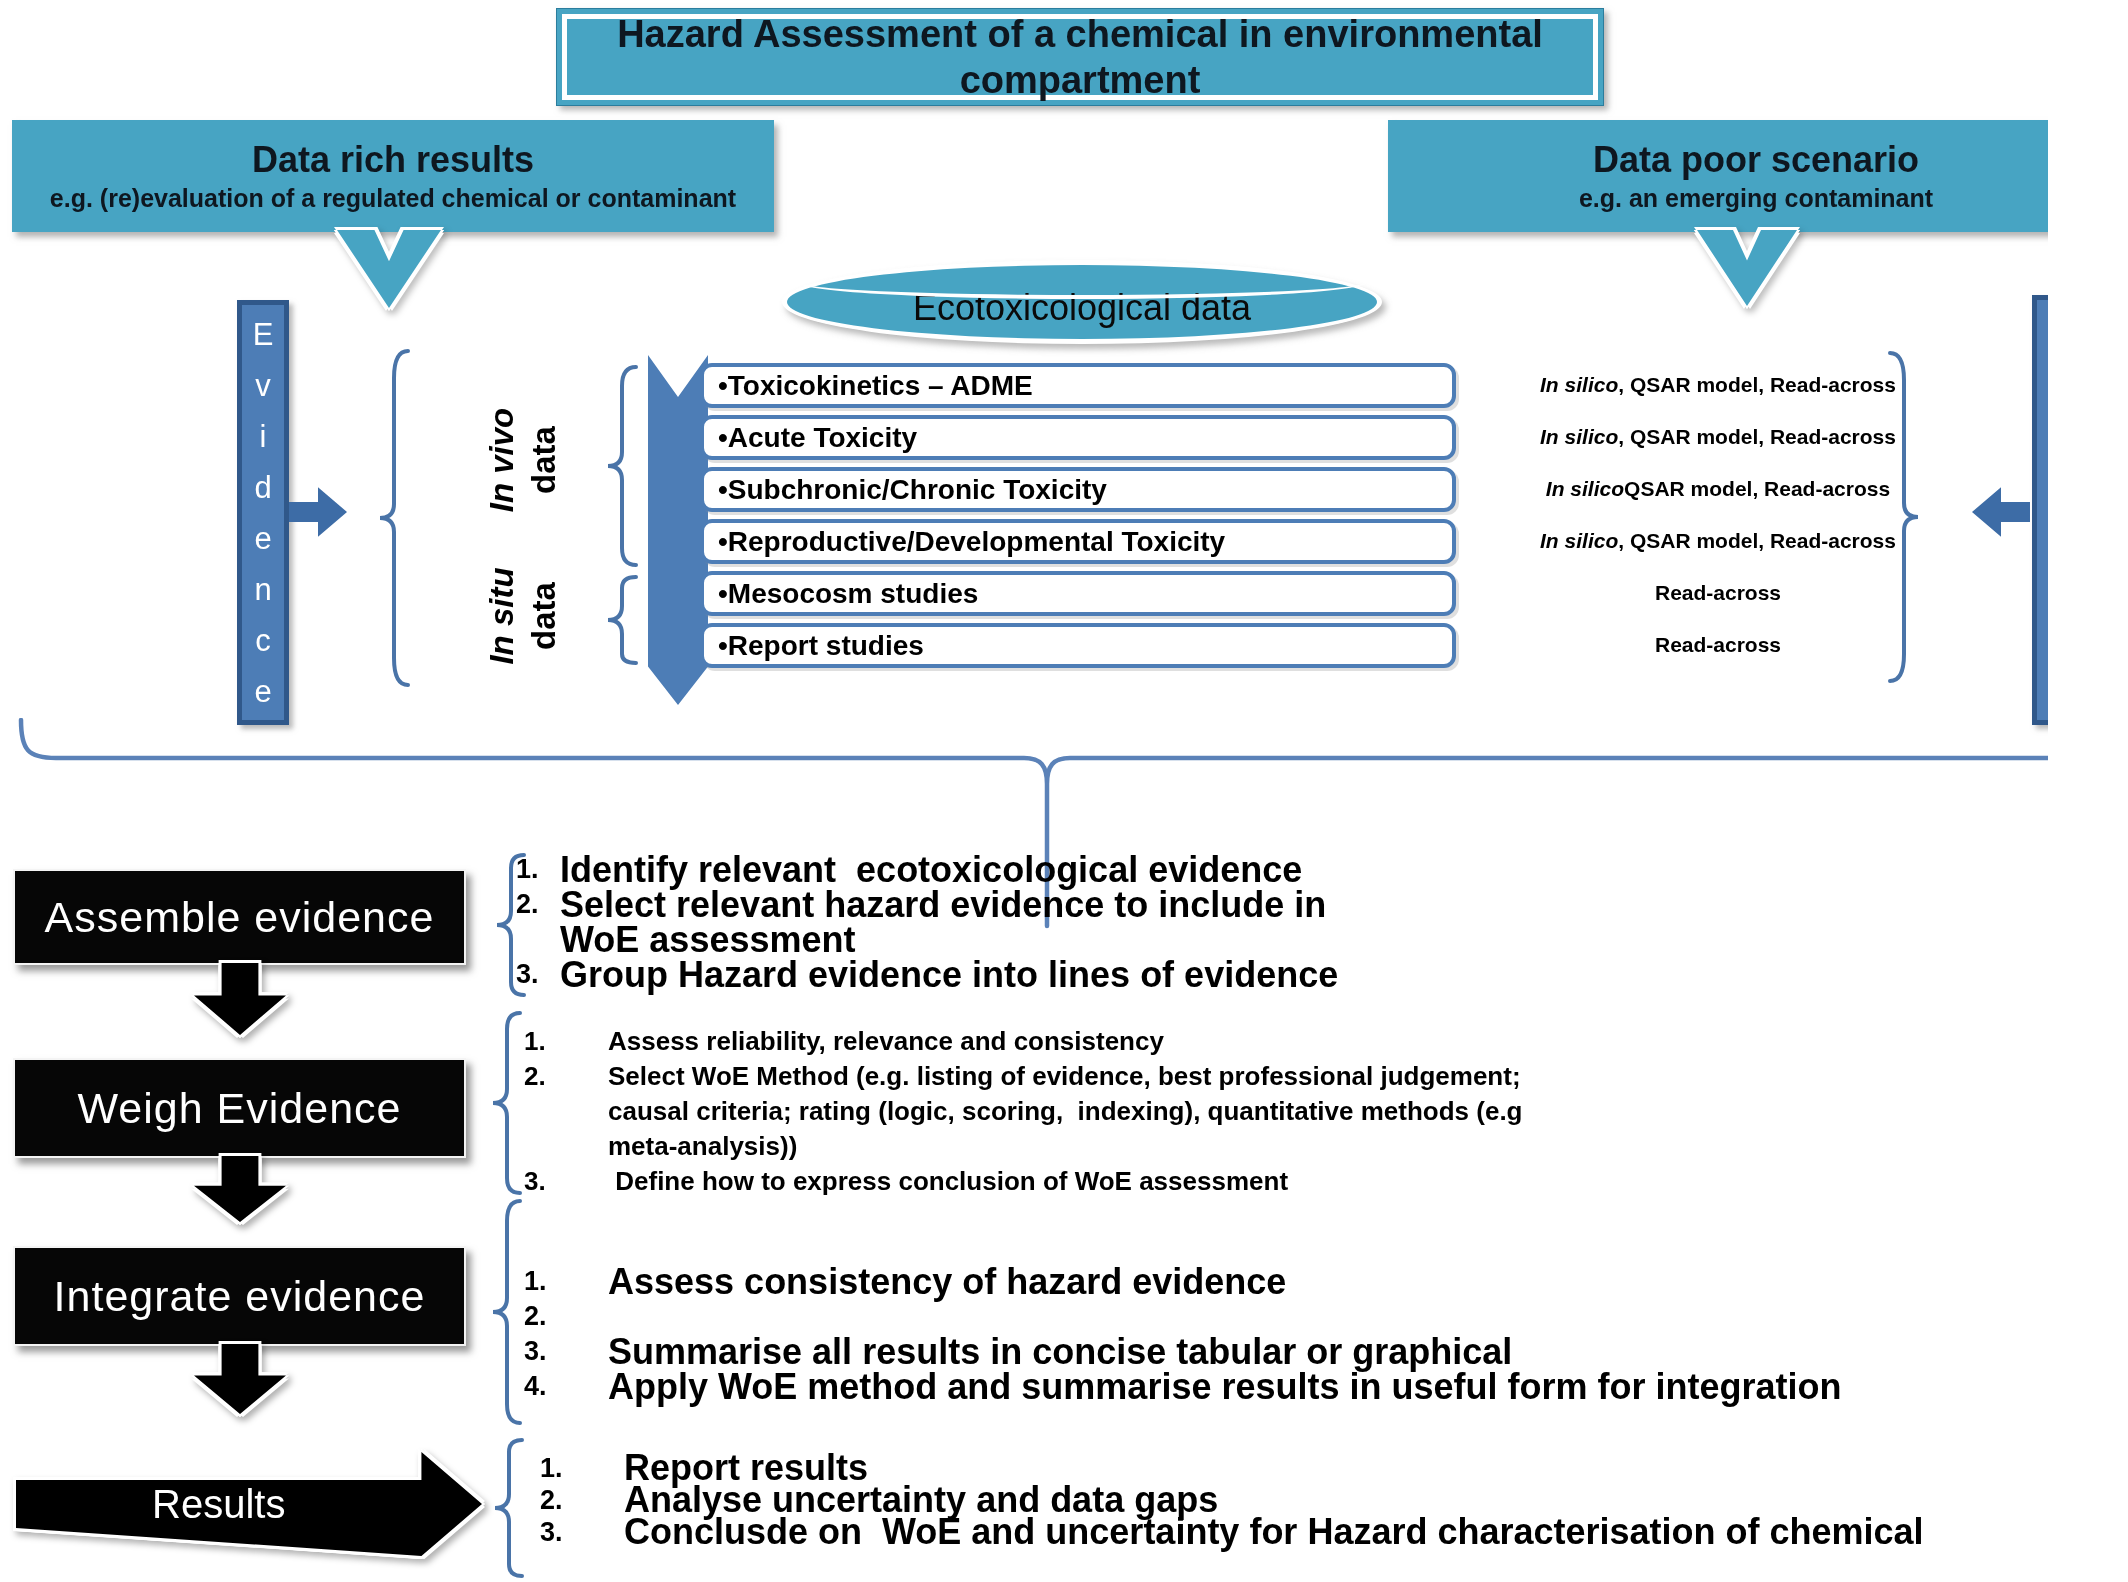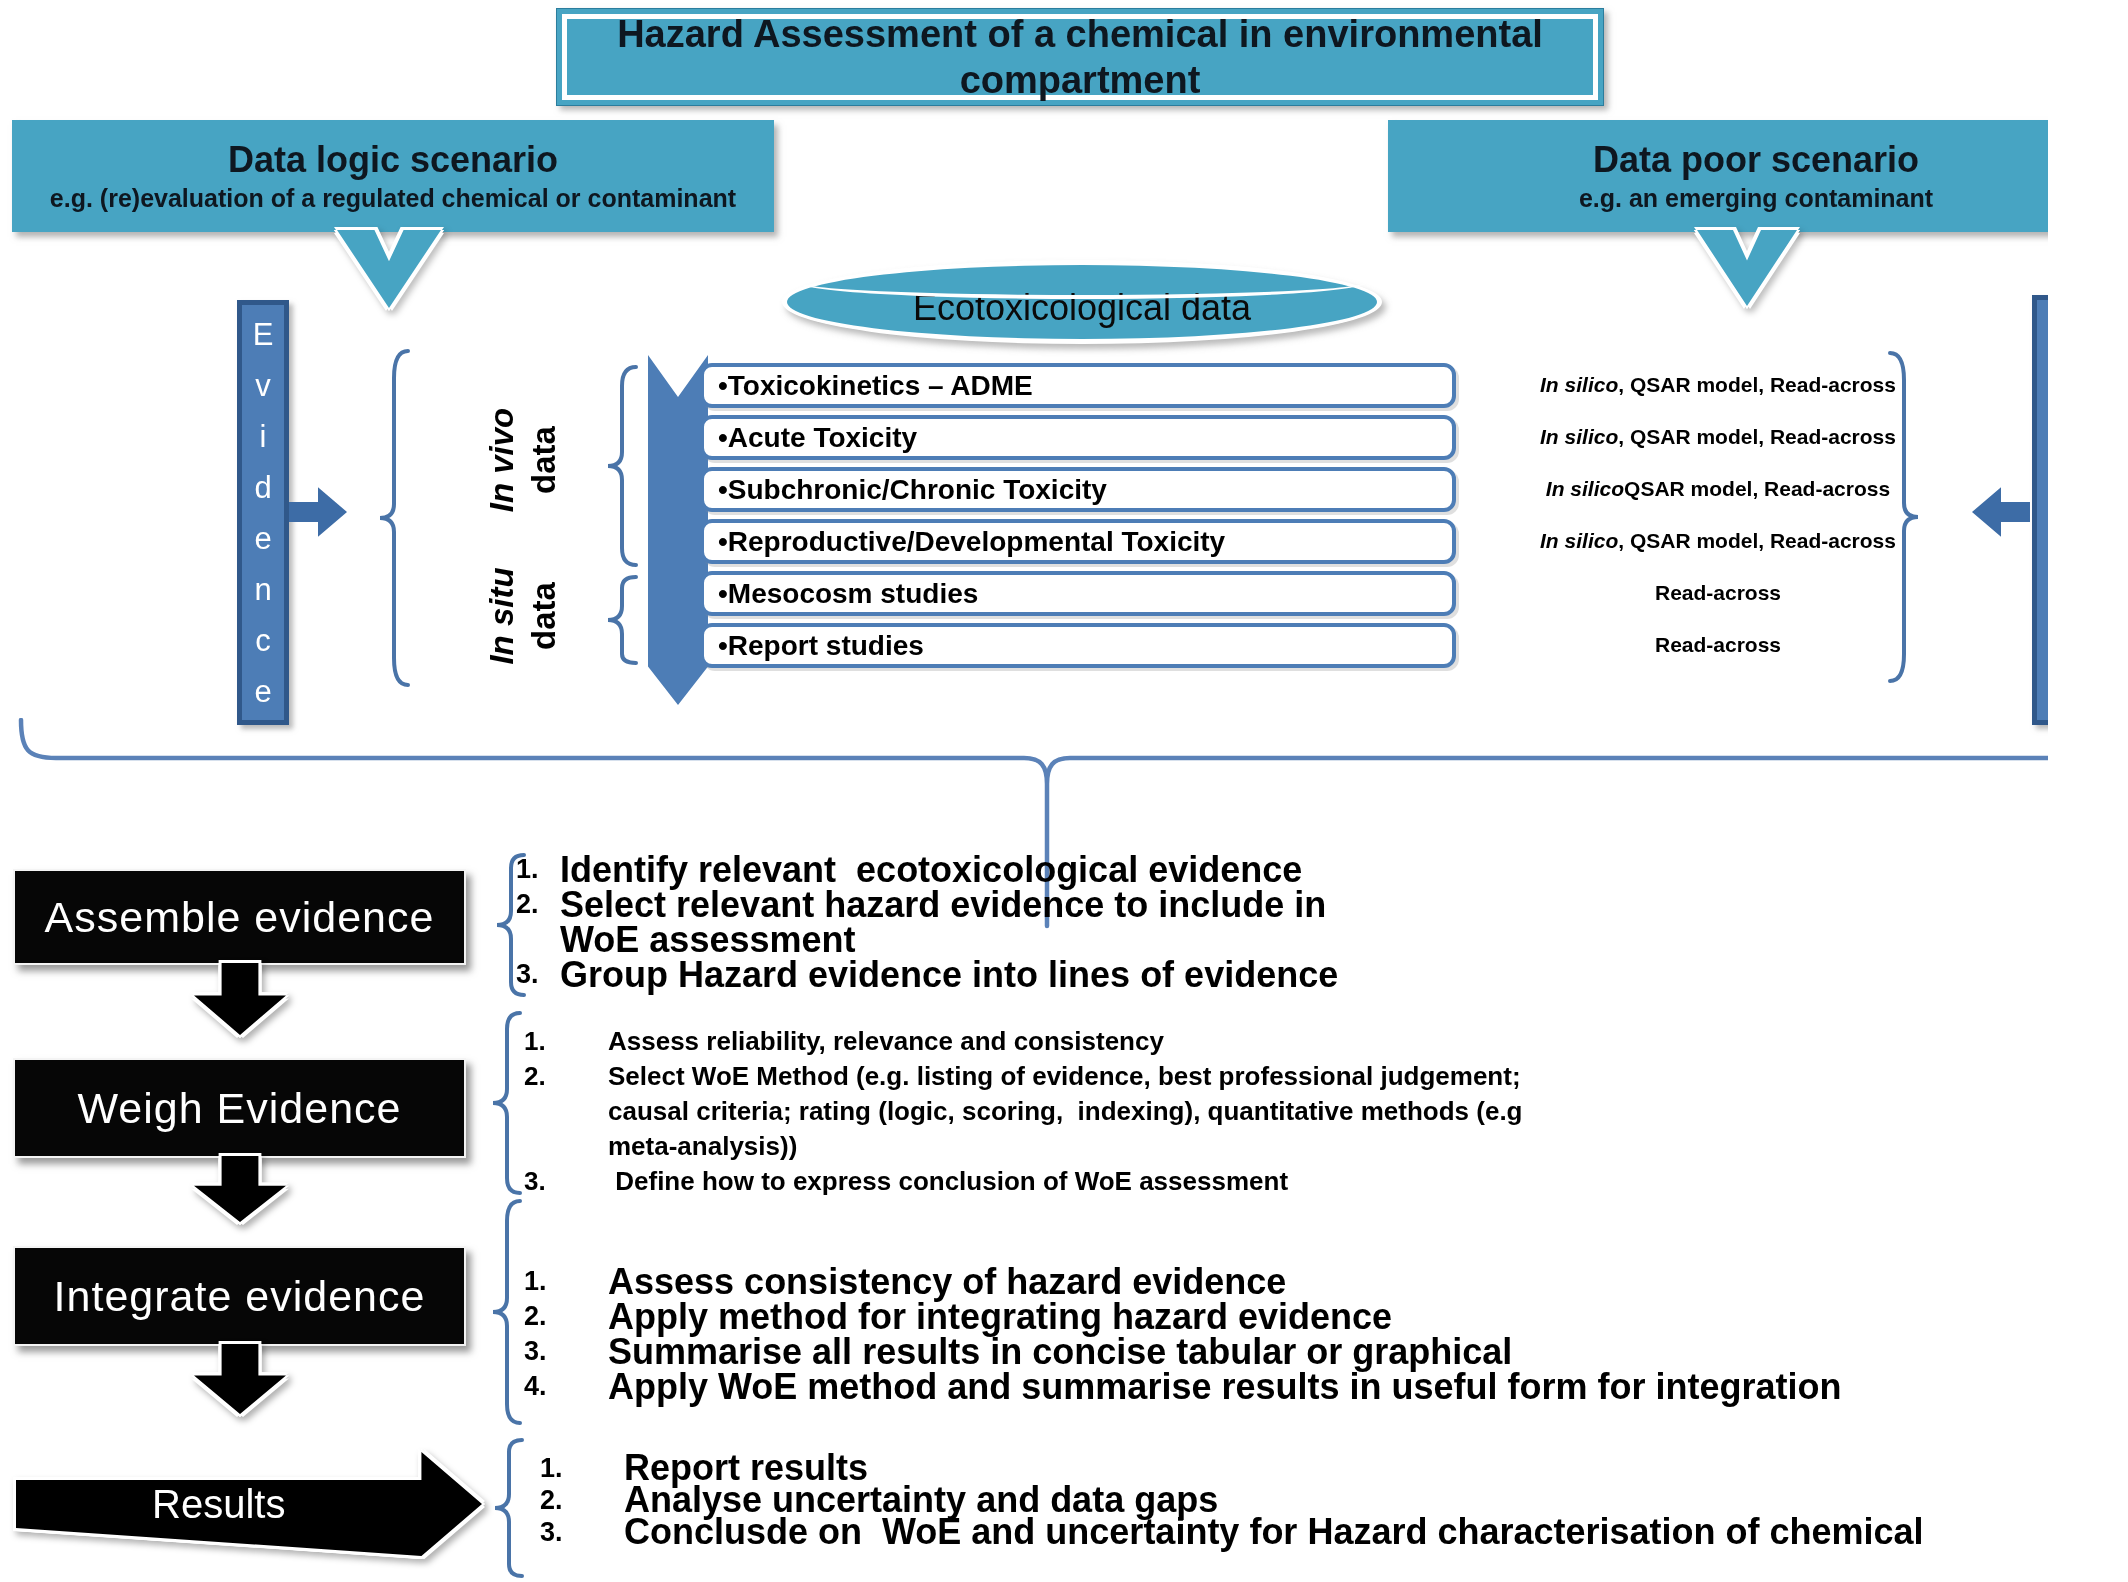--- a/index.html
+++ b/index.html
@@ -109,21 +109,21 @@
 
 <div id="stage">
 
   <div class="abs title-outer">
     <div class="title-inner">
       <div class="t">Hazard Assessment of a chemical in environmental compartment</div>
     </div>
   </div>
 
   <div class="abs teal scen scen-rich">
-    <div class="h">Data logic scenario</div>
+    <div class="h">Data rich results</div>
     <div class="s">e.g. (re)evaluation of a regulated chemical or contaminant</div>
   </div>
   <div class="abs teal scen scen-poor">
     <div class="h">Data poor scenario</div>
     <div class="s">e.g. an emerging contaminant</div>
   </div>
 
   <div class="abs chev-wrap chev-rich">
     <div class="chev" style="width:100%;height:100%;"></div>
   </div>
@@ -288,21 +288,20 @@
       </div>
   </div>
 
   <div class="abs steps l3">
     <div class="step">
         <span class="num">1.</span>
         <div class="txt">Assess consistency of hazard evidence</div>
       </div>
     <div class="step">
         <span class="num">2.</span>
-        <div class="txt">Apply method for integrating hazard evidence</div>
       </div>
     <div class="step">
         <span class="num">3.</span>
         <div class="txt">Summarise all results in concise tabular or graphical</div>
       </div>
     <div class="step">
         <span class="num">4.</span>
         <div class="txt">Apply WoE method and summarise results in useful form for integration</div>
       </div>
   </div>

